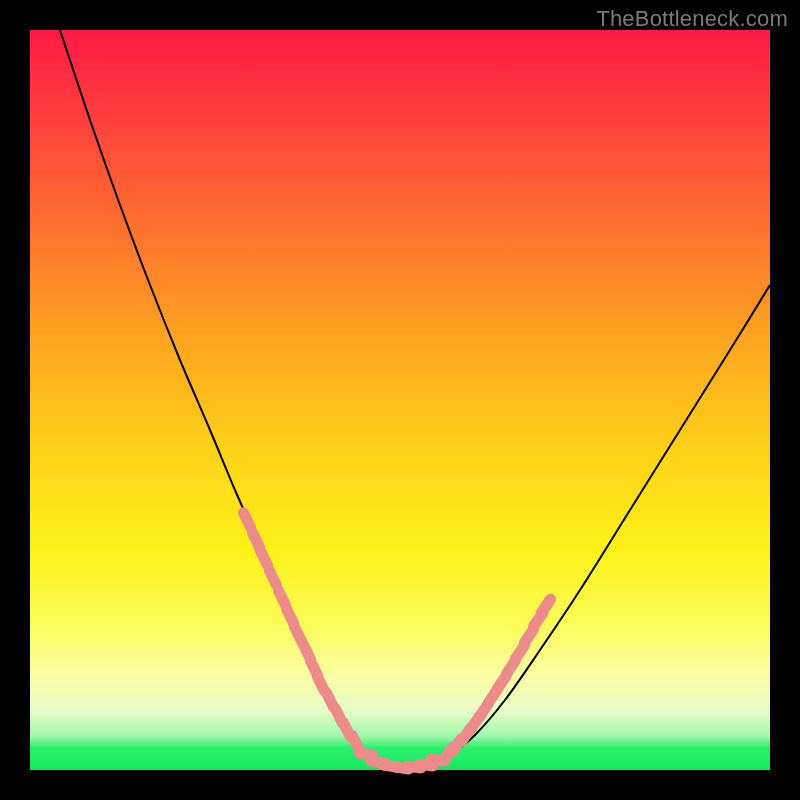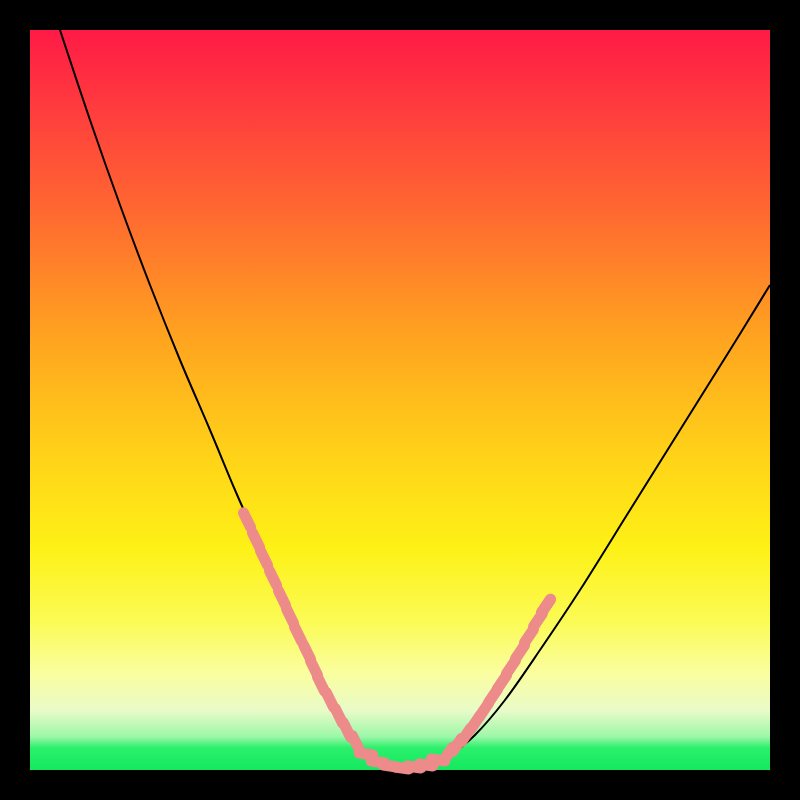--- a/index.html
+++ b/index.html
@@ -68,20 +68,21 @@
   .dash {
     stroke: #ed8b8b;
     stroke-width: 11;
     stroke-linecap: round;
   }
 </style>
 </head>
 <body>
 
 <div class="frame">
+  <div class="watermark">TheBottleneck.com</div>
   <div class="plot">
     <svg class="curve" viewBox="0 0 740 740">
       <path id="curve-path" class="curve-path" d="M 30 0 C 35 15, 50 60.83333333333333, 60 90 C 70 119.16666666666667, 80 147.5, 90 175 C 100 202.5, 110 229.16666666666666, 120 255 C 130 280.8333333333333, 140 305.8333333333333, 150 330 C 160 354.1666666666667, 170.83333333333334 378.3333333333333, 180 400 C 189.16666666666666 421.6666666666667, 197.5 442.5, 205 460 C 212.5 477.5, 218.33333333333334 490, 225 505 C 231.66666666666666 520, 239.16666666666666 536.6666666666666, 245 550 C 250.83333333333334 563.3333333333334, 255 574.1666666666666, 260 585 C 265 595.8333333333334, 270 605, 275 615 C 280 625, 285.8333333333333 636.1666666666666, 290 645 C 294.1666666666667 653.8333333333334, 296.3333333333333 660.5, 300 668 C 303.6666666666667 675.5, 307.8333333333333 683, 312 690 C 316.1666666666667 697, 320.3333333333333 704.1666666666666, 325 710 C 329.6666666666667 715.8333333333334, 334.1666666666667 720.8333333333334, 340 725 C 345.8333333333333 729.1666666666666, 353.3333333333333 732.8333333333334, 360 735 C 366.6666666666667 737.1666666666666, 373.3333333333333 738, 380 738 C 386.6666666666667 738, 393.3333333333333 737.1666666666666, 400 735 C 406.6666666666667 732.8333333333334, 412.5 730, 420 725 C 427.5 720, 435.8333333333333 714.1666666666666, 445 705 C 454.1666666666667 695.8333333333334, 464.1666666666667 684.1666666666666, 475 670 C 485.8333333333333 655.8333333333334, 497.5 638.3333333333334, 510 620 C 522.5 601.6666666666666, 535 583.3333333333334, 550 560 C 565 536.6666666666666, 583.3333333333334 506.6666666666667, 600 480 C 616.6666666666666 453.3333333333333, 633.3333333333334 426.6666666666667, 650 400 C 666.6666666666666 373.3333333333333, 685 344.1666666666667, 700 320 C 715 295.8333333333333, 733.3333333333334 265.8333333333333, 740 255"></path>
       <g id="marker-layer">
           <line x1="213.49303082568738" y1="482.8096476296067" x2="220.50696917431262" y2="497.1903523703933" class="dash"></line>
           <line x1="222.49303082568738" y1="502.8096476296067" x2="229.50696917431262" y2="517.1903523703934" class="dash"></line>
           <line x1="230.49303082568738" y1="520.8096476296066" x2="237.50696917431262" y2="535.1903523703934" class="dash"></line>
           <line x1="239.49303082568738" y1="540.8096476296066" x2="246.50696917431262" y2="555.1903523703934" class="dash"></line>
           <line x1="248.49303082568738" y1="560.8096476296066" x2="255.50696917431262" y2="575.1903523703934" class="dash"></line>
           <line x1="256.49303082568736" y1="578.8096476296066" x2="263.50696917431264" y2="593.1903523703934" class="dash"></line>

